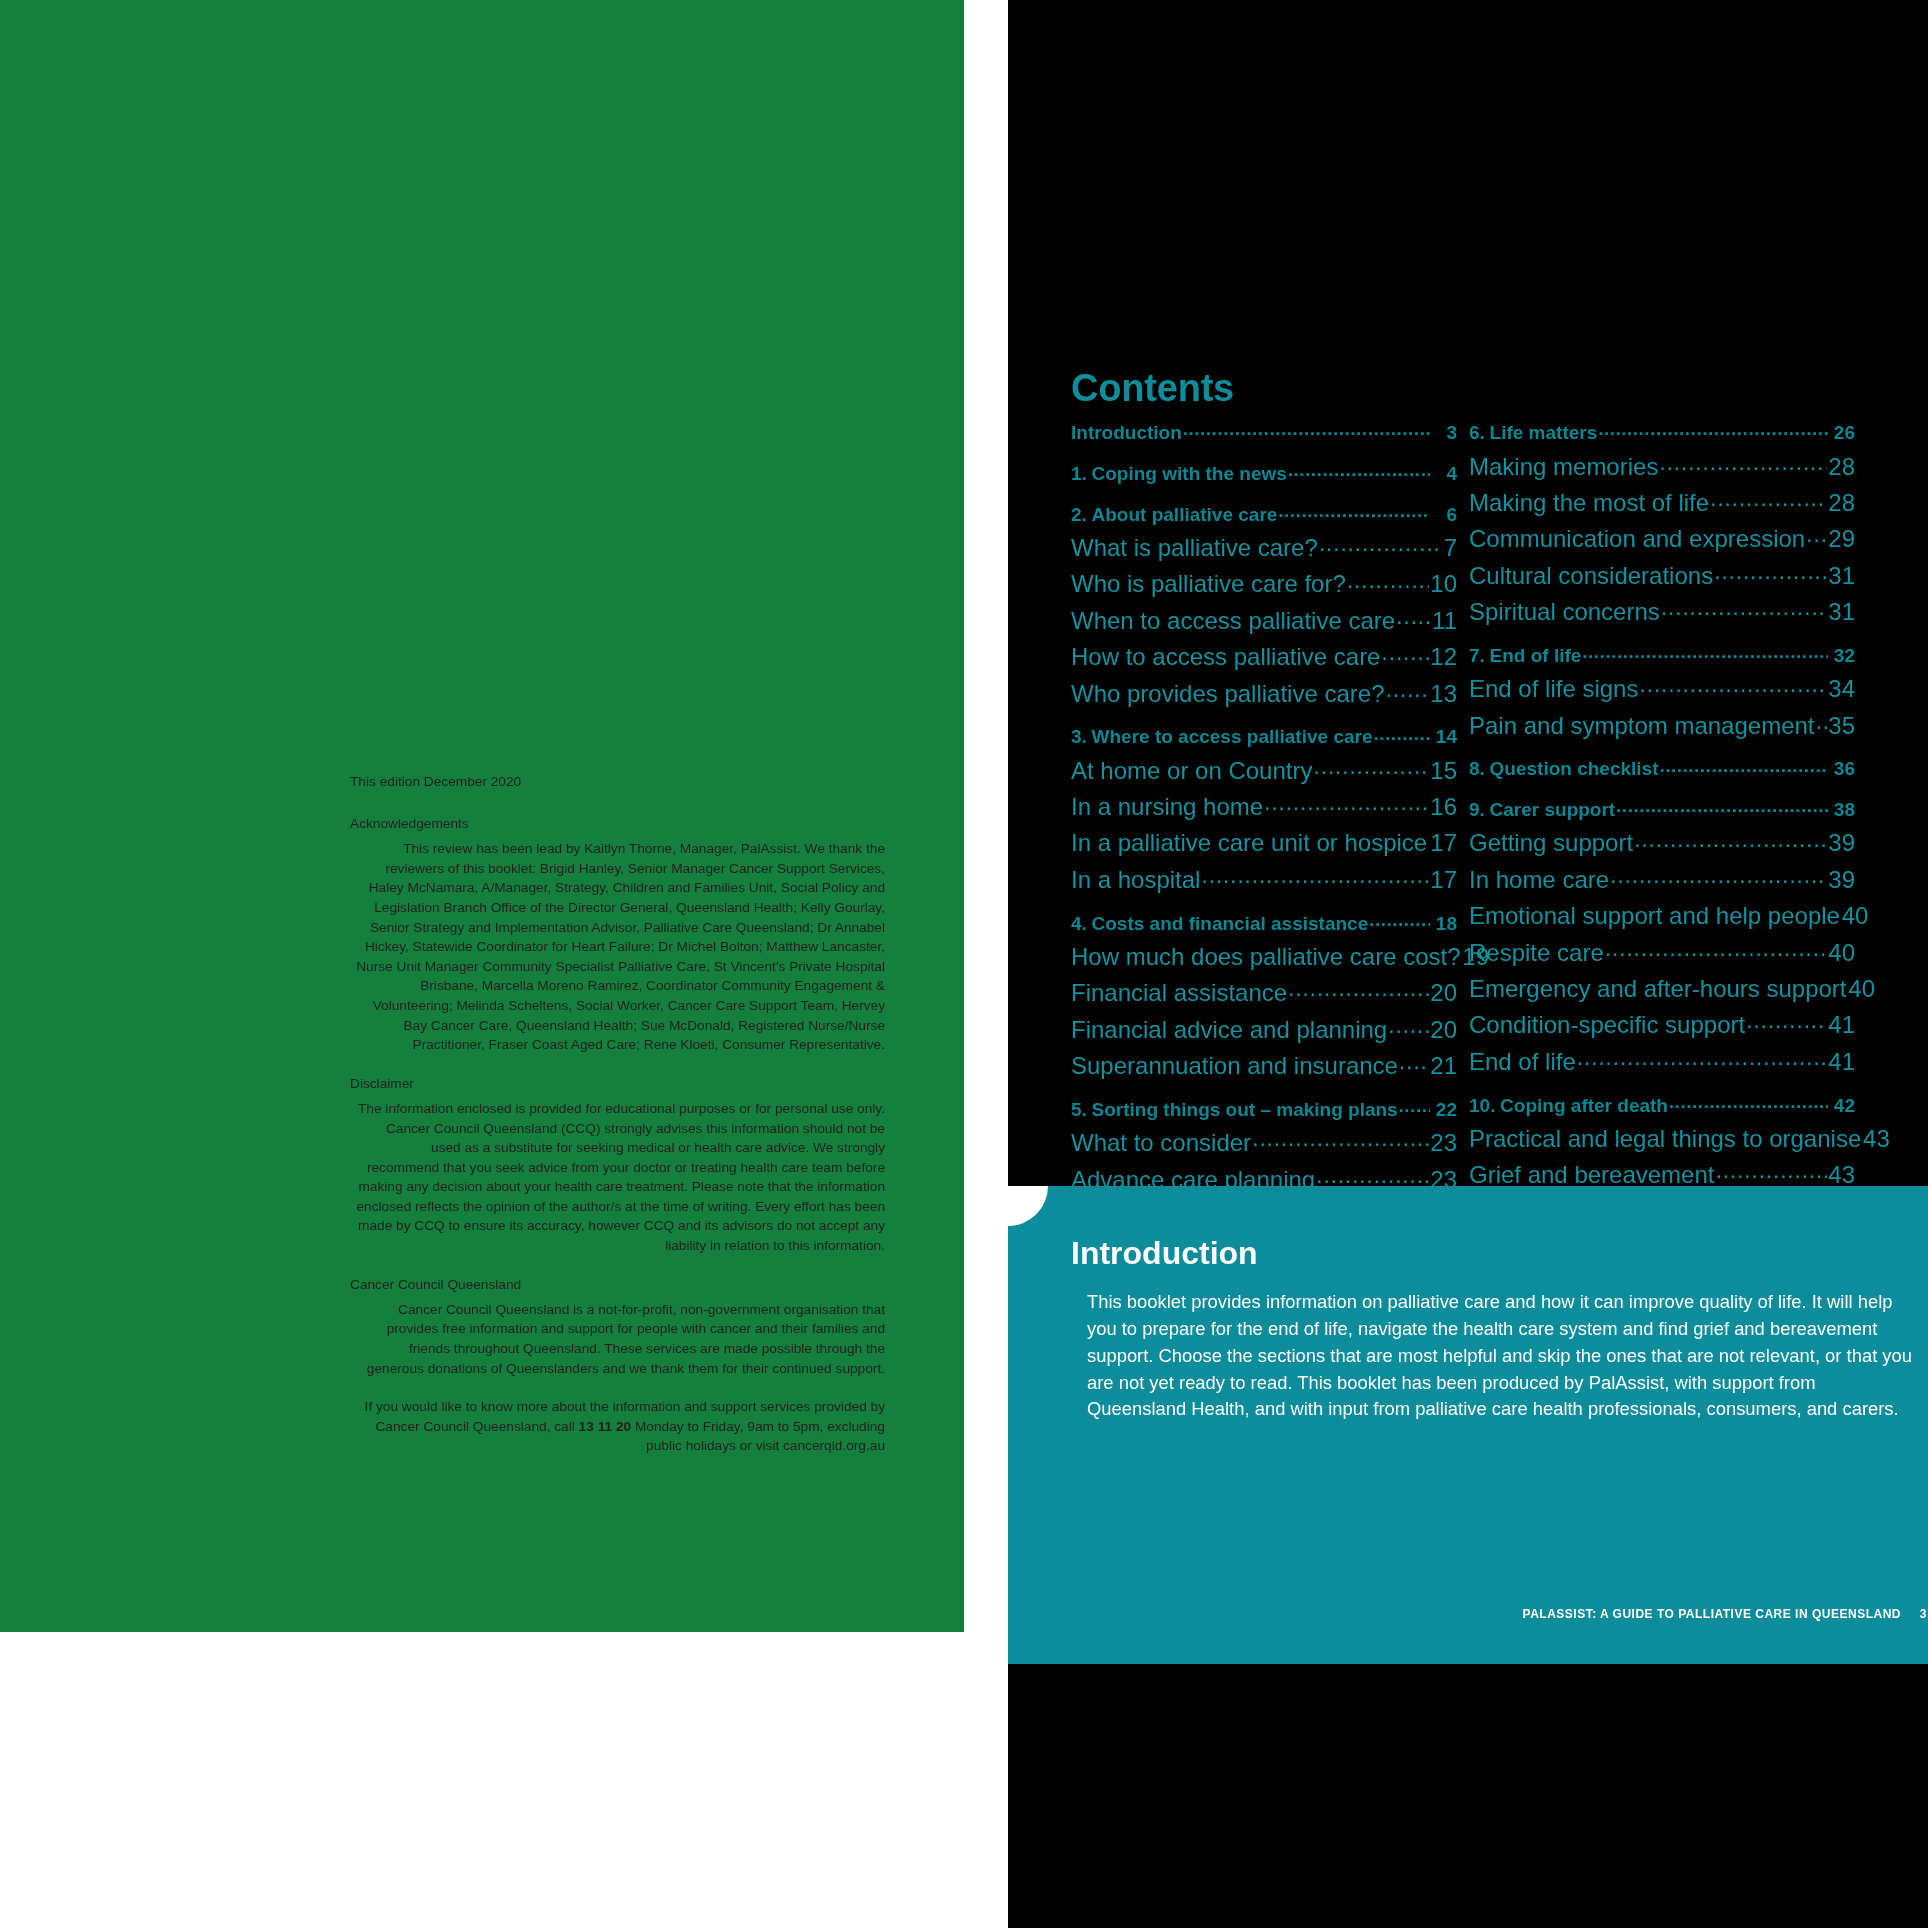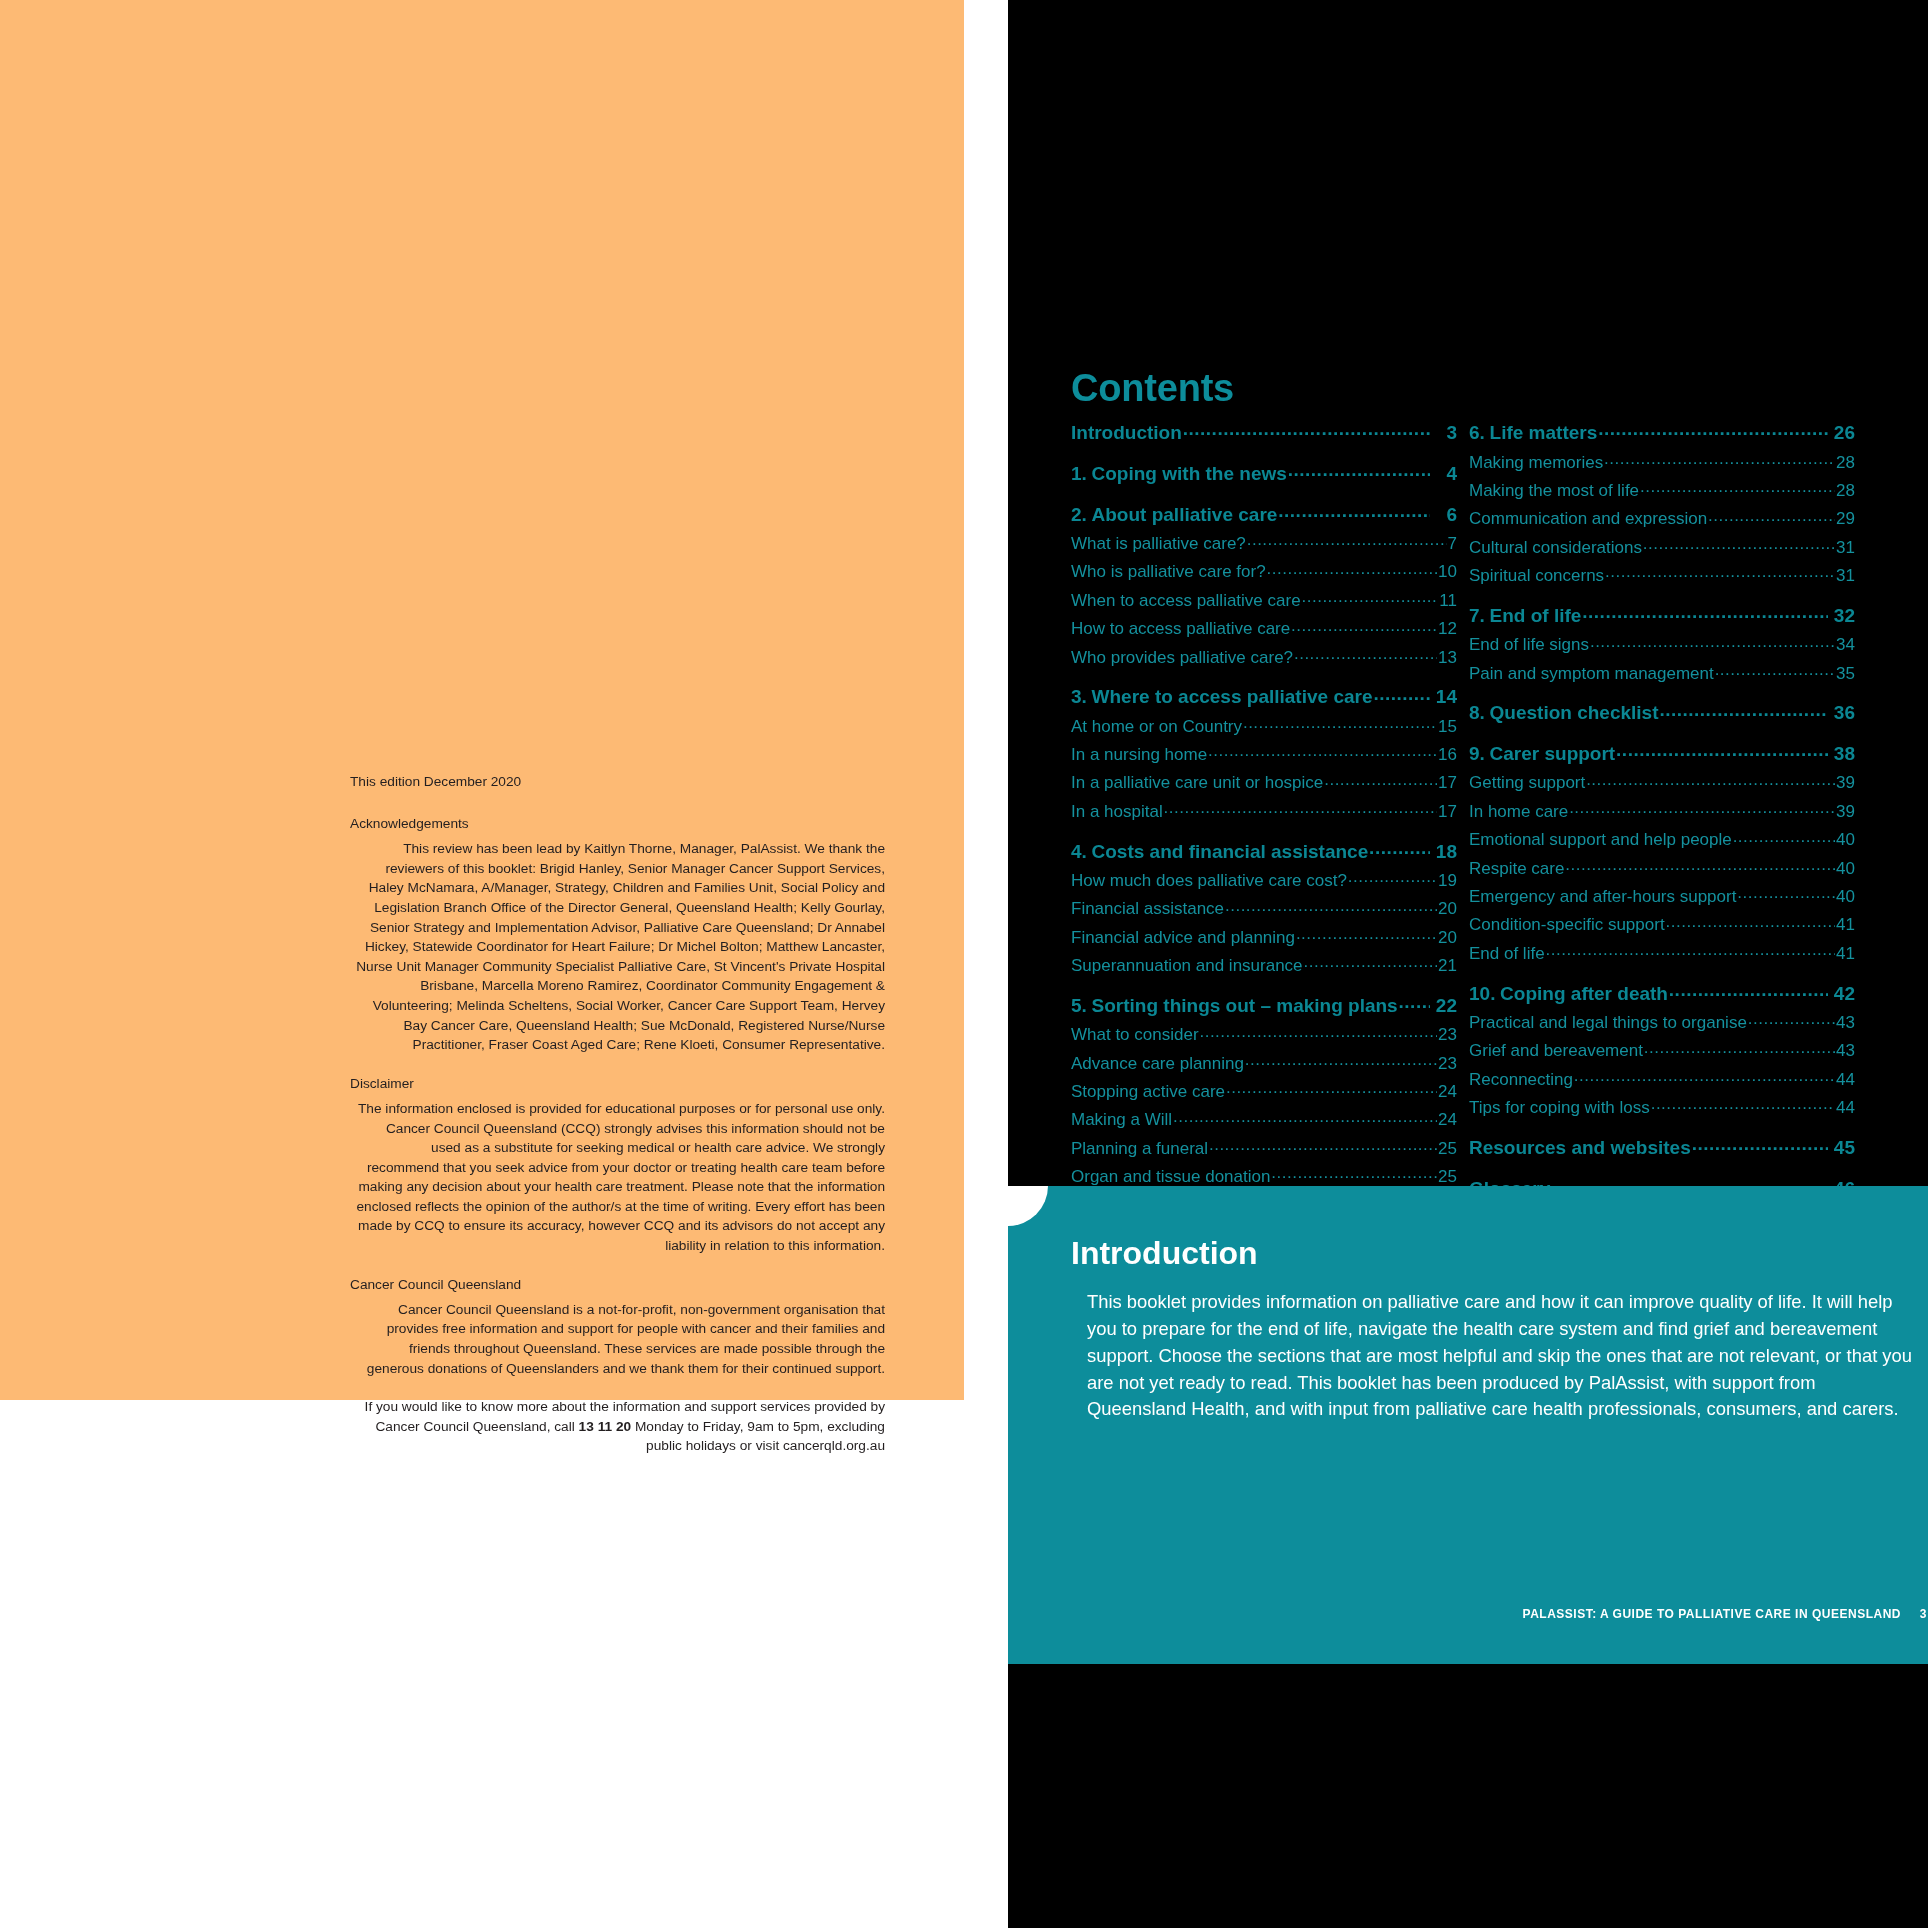--- a/index.html
+++ b/index.html
@@ -15,22 +15,22 @@
     color: #231f20;
     overflow: hidden;
   }
 
   
   .left-page {
     position: absolute;
     left: 0;
     top: 0;
     width: 964px;
-    height: 1400px;
-    background: #fdba74;
+    height: 1632px;
+    background: #15803d;
   }
   .left-col {
     position: absolute;
     left: 350px;
     top: 772px;
     width: 541px;
     font-size: 13.7px;
     line-height: 1.42;
     color: #231f20;
   }
@@ -90,21 +90,21 @@
     white-space: nowrap;
   }
   .toc-row.major {
     font-weight: bold;
     color: #0b8794;
     font-size: 19px;
   }
   .toc-row.sub {
     font-weight: normal;
     color: #14919e;
-    font-size: 17px;
+    font-size: 24px;
   }
   .toc-row .lbl { flex: 0 0 auto; }
   .toc-row .num-prefix { flex: 0 0 auto; padding-right: 4.7px; }
   .toc-row .dots {
     flex: 1 1 auto;
     overflow: hidden;
     margin: 0 0.9px;
     position: relative;
     height: 1em;
   }

